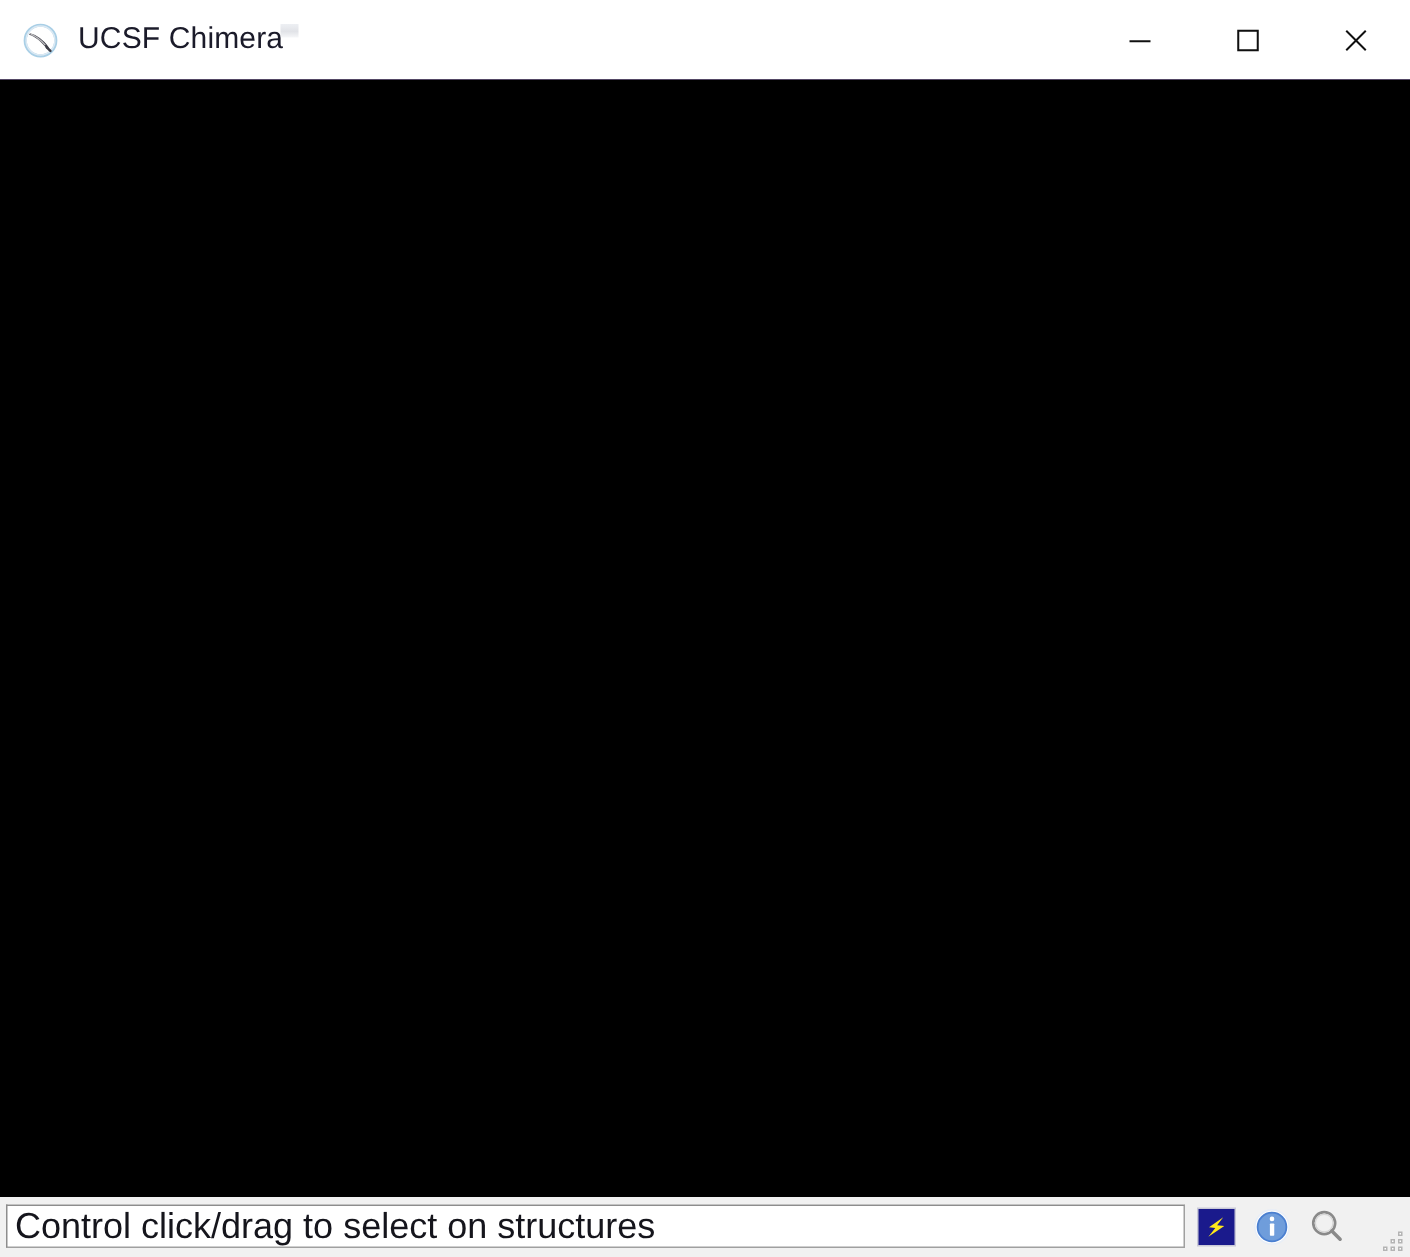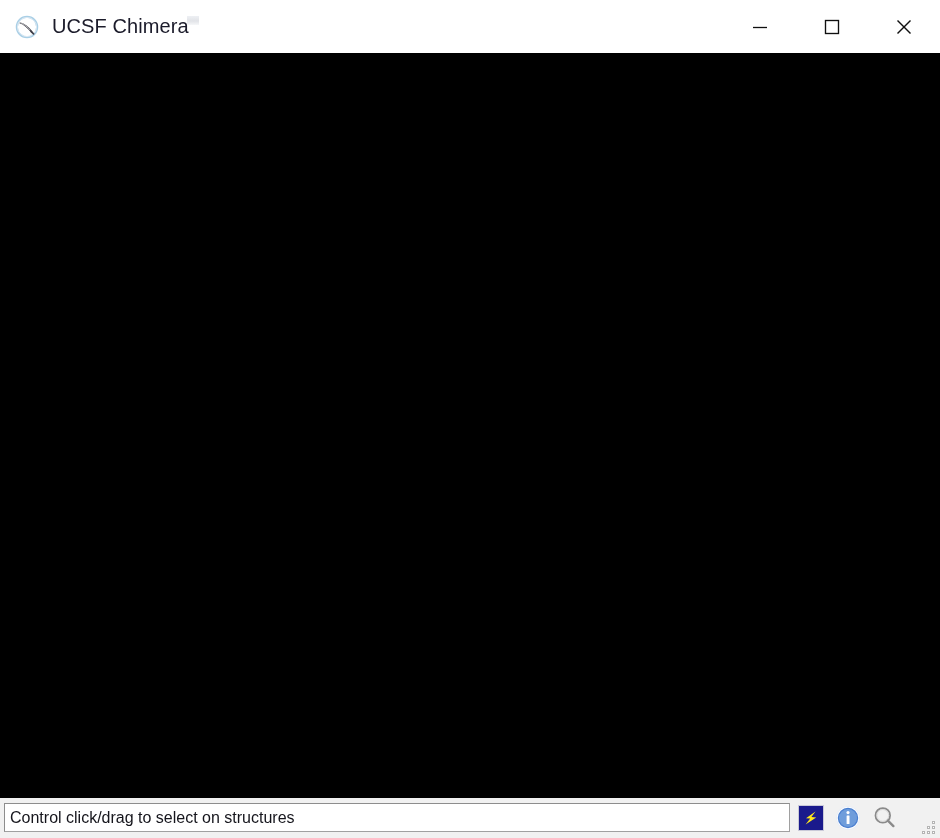--- a/index.html
+++ b/index.html
@@ -125,21 +125,21 @@
     background: #ffffff;
     border: 1px solid #a0a0a0;
     border-top-color: #8d8d8d;
     border-left-color: #8d8d8d;
     box-sizing: border-box;
     display: flex;
     align-items: center;
     overflow: hidden;
   }
   #status-text {
-    font-size: 16px;
+    font-size: 24px;
     color: #15151c;
     padding-left: 5px;
     white-space: nowrap;
     font-family: "Liberation Sans", sans-serif;
   }
   #status-icons {
     position: absolute;
     left: 795px;
     top: 4px;
     display: flex;

